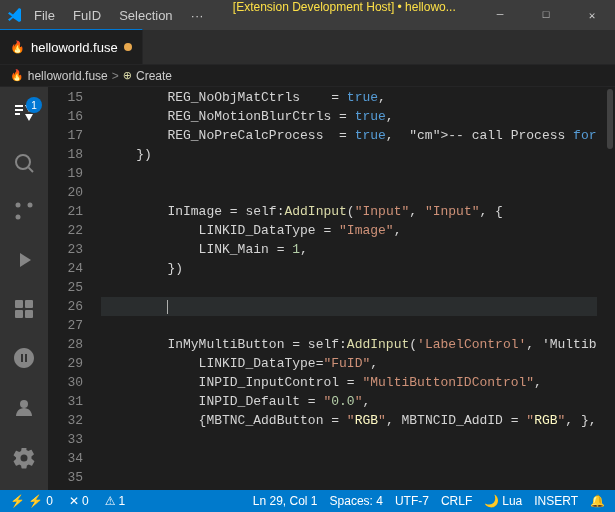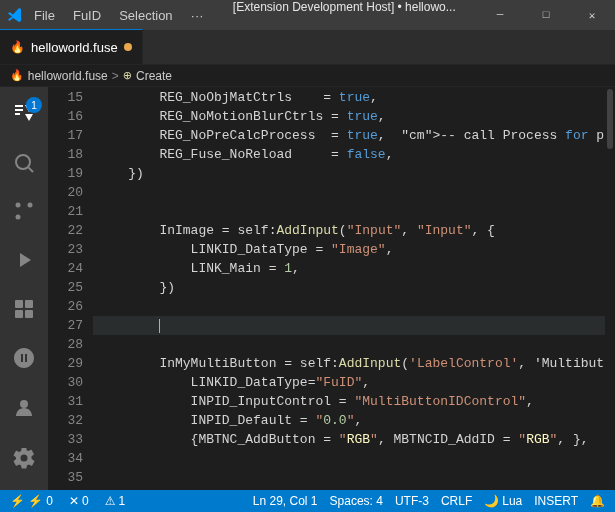--- a/index.html
+++ b/index.html
@@ -40,21 +40,21 @@
       padding: 2px 8px;
       color: #cccccc;
       font-size: 13px;
       font-family: 'Segoe UI', sans-serif;
       cursor: pointer;
     }
     .title-bar-center {
       flex: 1;
       text-align: center;
       font-size: 12px;
-      color: #e5e5e5;
+      color: #fde047;
       font-family: 'Segoe UI', sans-serif;
     }
     .title-bar-right {
       display: flex;
       align-items: center;
     }
     .win-btn {
       width: 46px;
       height: 30px;
       display: flex;
@@ -170,20 +170,21 @@
     .editor {
       flex: 1;
       display: flex;
       flex-direction: column;
       overflow: hidden;
     }
     .code-area {
       flex: 1;
       overflow: hidden;
       display: flex;
+      gap: 8px;
     }
     .line-numbers {
       width: 45px;
       background: #1e1e1e;
       color: #858585;
       font-size: 13px;
       text-align: right;
       padding-right: 10px;
       padding-top: 0;
       flex-shrink: 0;
@@ -375,21 +376,20 @@
           <div class="line-number">31</div>
           <div class="line-number">32</div>
           <div class="line-number">33</div>
           <div class="line-number">34</div>
           <div class="line-number">35</div>
         </div>
       <div class="code-content" id="code-lines">
           <div class="code-line">        REG_NoObjMatCtrls    = <span class="kw">true</span>,</div>
           <div class="code-line">        REG_NoMotionBlurCtrls = <span class="kw">true</span>,</div>
           <div class="code-line">        REG_NoPreCalcProcess  = <span class="kw">true</span>,  <span class="&lt;span">"cm"</span>&gt;-- call Process <span class="kw">for</span> precalc</div>
-          <div class="code-line">        REG_Fuse_NoReload     = <span class="kw">false</span>,</div>
           <div class="code-line">    })</div>
           <div class="code-line"></div>
           <div class="code-line"></div>
           <div class="code-line">        InImage = self:<span class="fn">AddInput</span>(<span class="str">"Input"</span>, <span class="str">"Input"</span>, {</div>
           <div class="code-line">            LINKID_DataType = <span class="str">"Image"</span>,</div>
           <div class="code-line">            LINK_Main = <span class="num">1</span>,</div>
           <div class="code-line">        })</div>
           <div class="code-line"></div>
           <div class="code-line current-line">        <span style="border-left:1.5px solid #aeafad;height:14px;display:inline-block;vertical-align:middle;"></span></div>
           <div class="code-line"></div>
@@ -420,21 +420,21 @@
     <span>1</span>
   </div>
   <div class="status-right">
     <div class="status-item">
       <span>Ln 29, Col 1</span>
     </div>
     <div class="status-item">
       <span>Spaces: 4</span>
     </div>
     <div class="status-item">
-      <span>UTF-3</span>
+      <span>UTF-7</span>
     </div>
     <div class="status-item">
       <span>CRLF</span>
     </div>
     <div class="status-item">
       <span>🌙</span>
       <span>Lua</span>
     </div>
     <div class="status-item">
       <span>INSERT</span>

